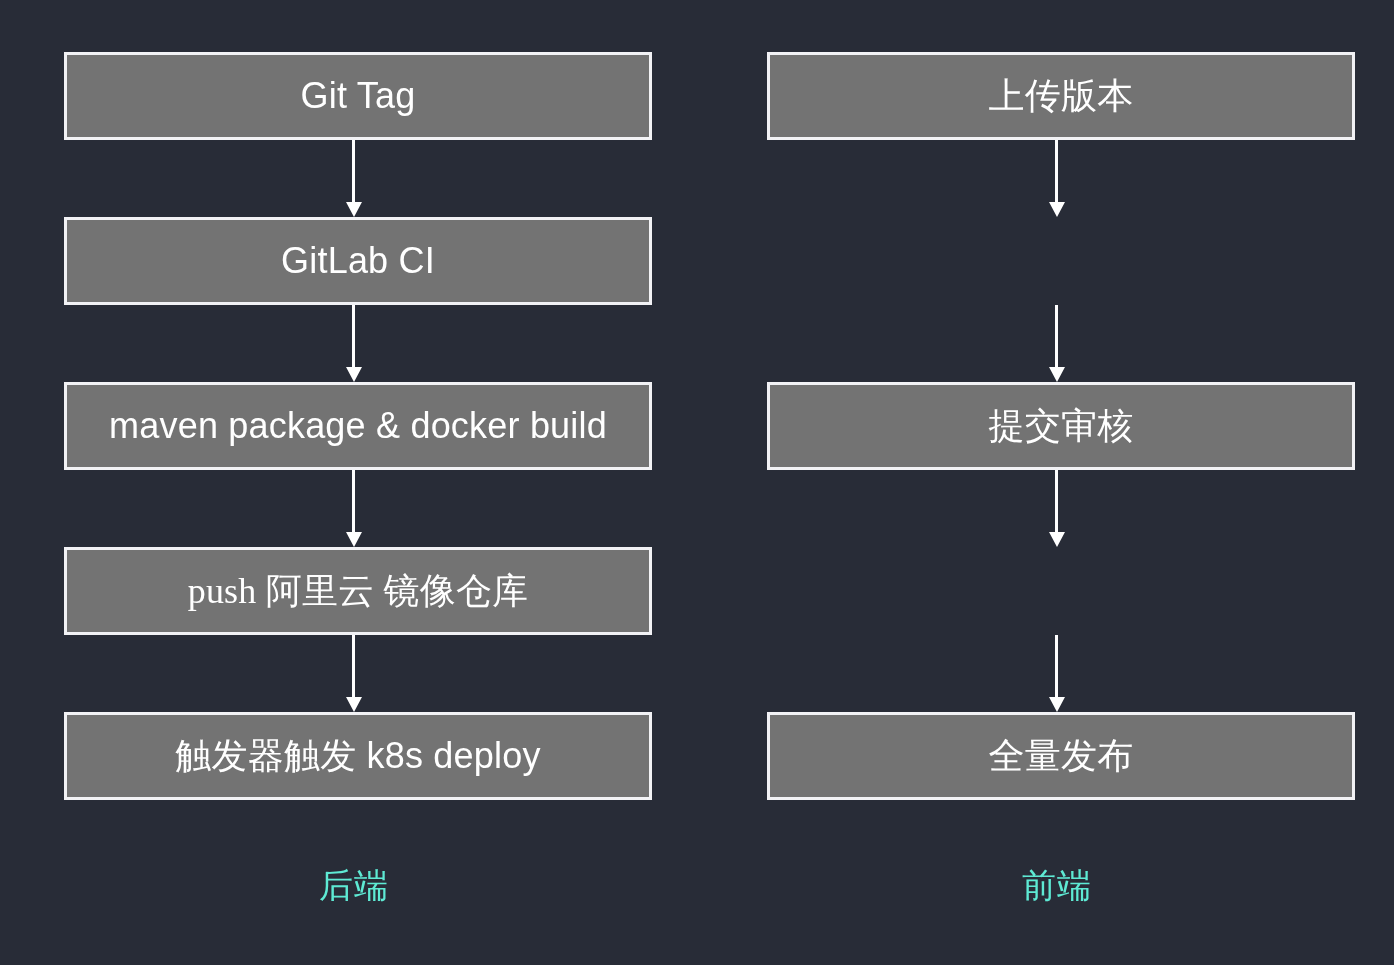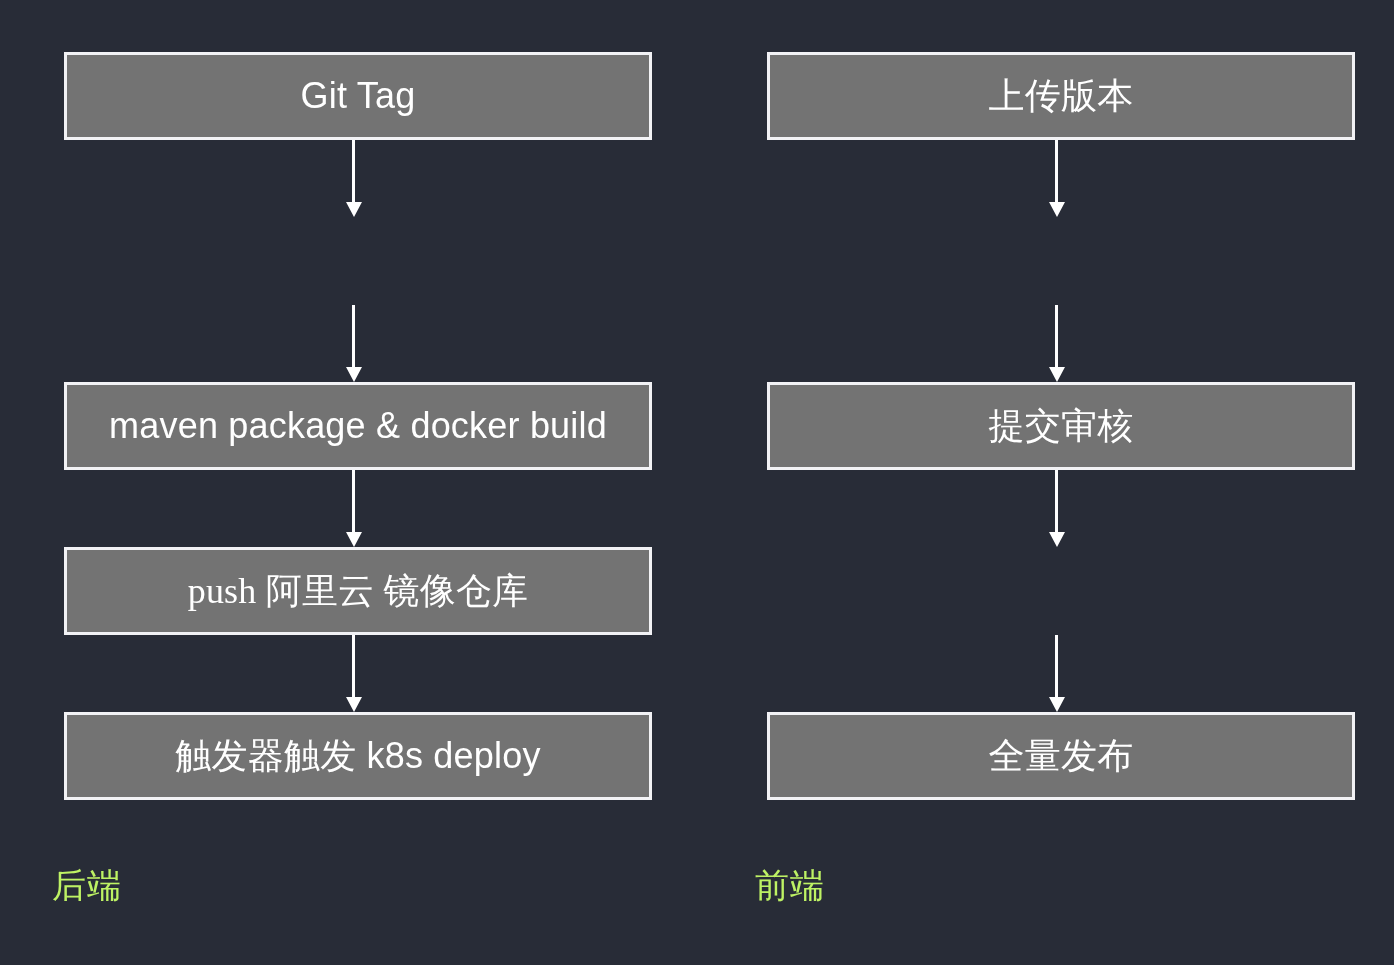--- a/index.html
+++ b/index.html
@@ -83,24 +83,24 @@
     height: 0;
     border-left: 8px solid transparent;
     border-right: 8px solid transparent;
     border-top: 15px solid #ffffff;
   }
 
   
   .caption {
     position: absolute;
     top: 868px;
-    left: 0;
+    left: 8px;
     width: 588px;
-    text-align: left;
-    color: #bef264;
+    text-align: center;
+    color: #5eead4;
     font-size: 34px;
     line-height: 1;
     letter-spacing: 1px;
   }
 </style>
 </head>
 <body>
 
 <div id="canvas">
 
@@ -108,20 +108,23 @@
 
     <div class="node n0">
       <span class="node-label">Git Tag</span>
     </div>
 
     <div class="connector c0">
       <div class="shaft"></div>
       <div class="head"></div>
     </div>
 
+    <div class="node n1">
+      <span class="node-label">GitLab CI</span>
+    </div>
 
     <div class="connector c1">
       <div class="shaft"></div>
       <div class="head"></div>
     </div>
 
     <div class="node n2">
       <span class="node-label">maven package &amp; docker build</span>
     </div>
 

